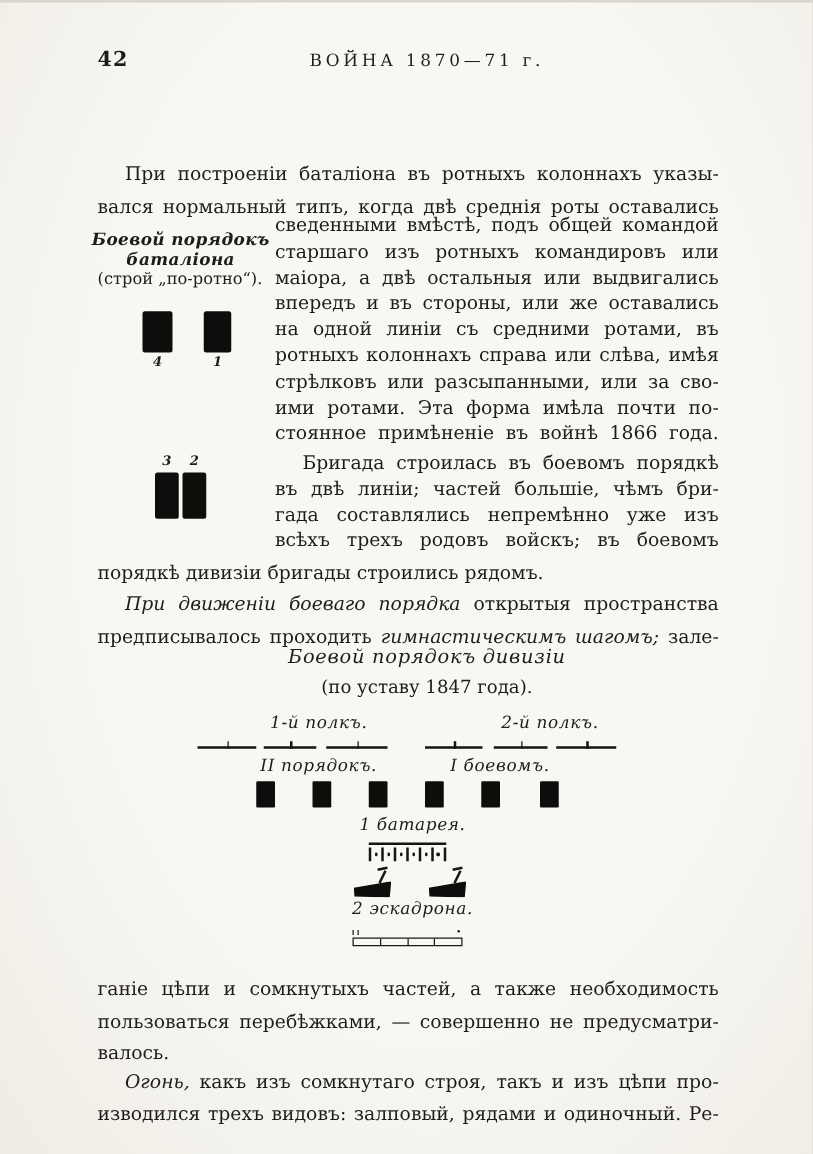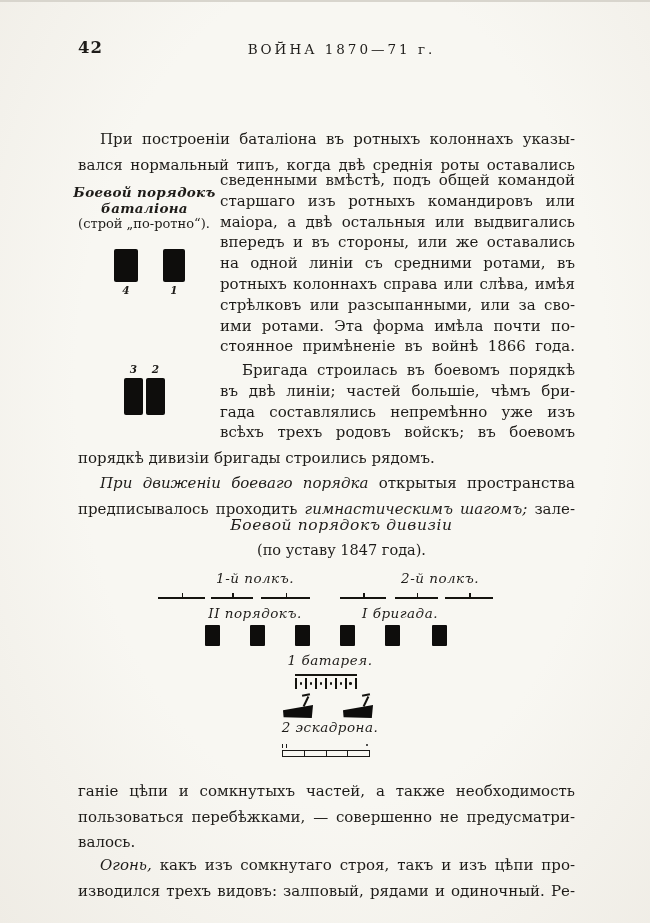--- a/index.html
+++ b/index.html
@@ -106,21 +106,21 @@
     <div class="hw" style="left:225px;top:3px;width:130px">2-й полкъ.</div>
 
     <div class="seg" style="left:8px;width:47px"></div>
     <div class="seg" style="left:61px;width:42px"></div>
     <div class="seg" style="left:111px;width:49px"></div>
     <div class="seg" style="left:190px;width:46px"></div>
     <div class="seg" style="left:245px;width:43px"></div>
     <div class="seg" style="left:295px;width:48px"></div>
 
     <div class="hw" style="left:50px;top:38px;width:110px">II порядокъ.</div>
-    <div class="hw" style="left:195px;top:38px;width:110px">I бригада.</div>
+    <div class="hw" style="left:195px;top:38px;width:110px">I боевомъ.</div>
 
     <div class="sq" style="left:55px"></div>
     <div class="sq" style="left:100px"></div>
     <div class="sq" style="left:145px"></div>
     <div class="sq" style="left:190px"></div>
     <div class="sq" style="left:235px"></div>
     <div class="sq" style="left:282px"></div>
 
     <div class="hw" style="left:110px;top:85px;width:140px">1 батарея.</div>
     <div class="bat-line"></div>

